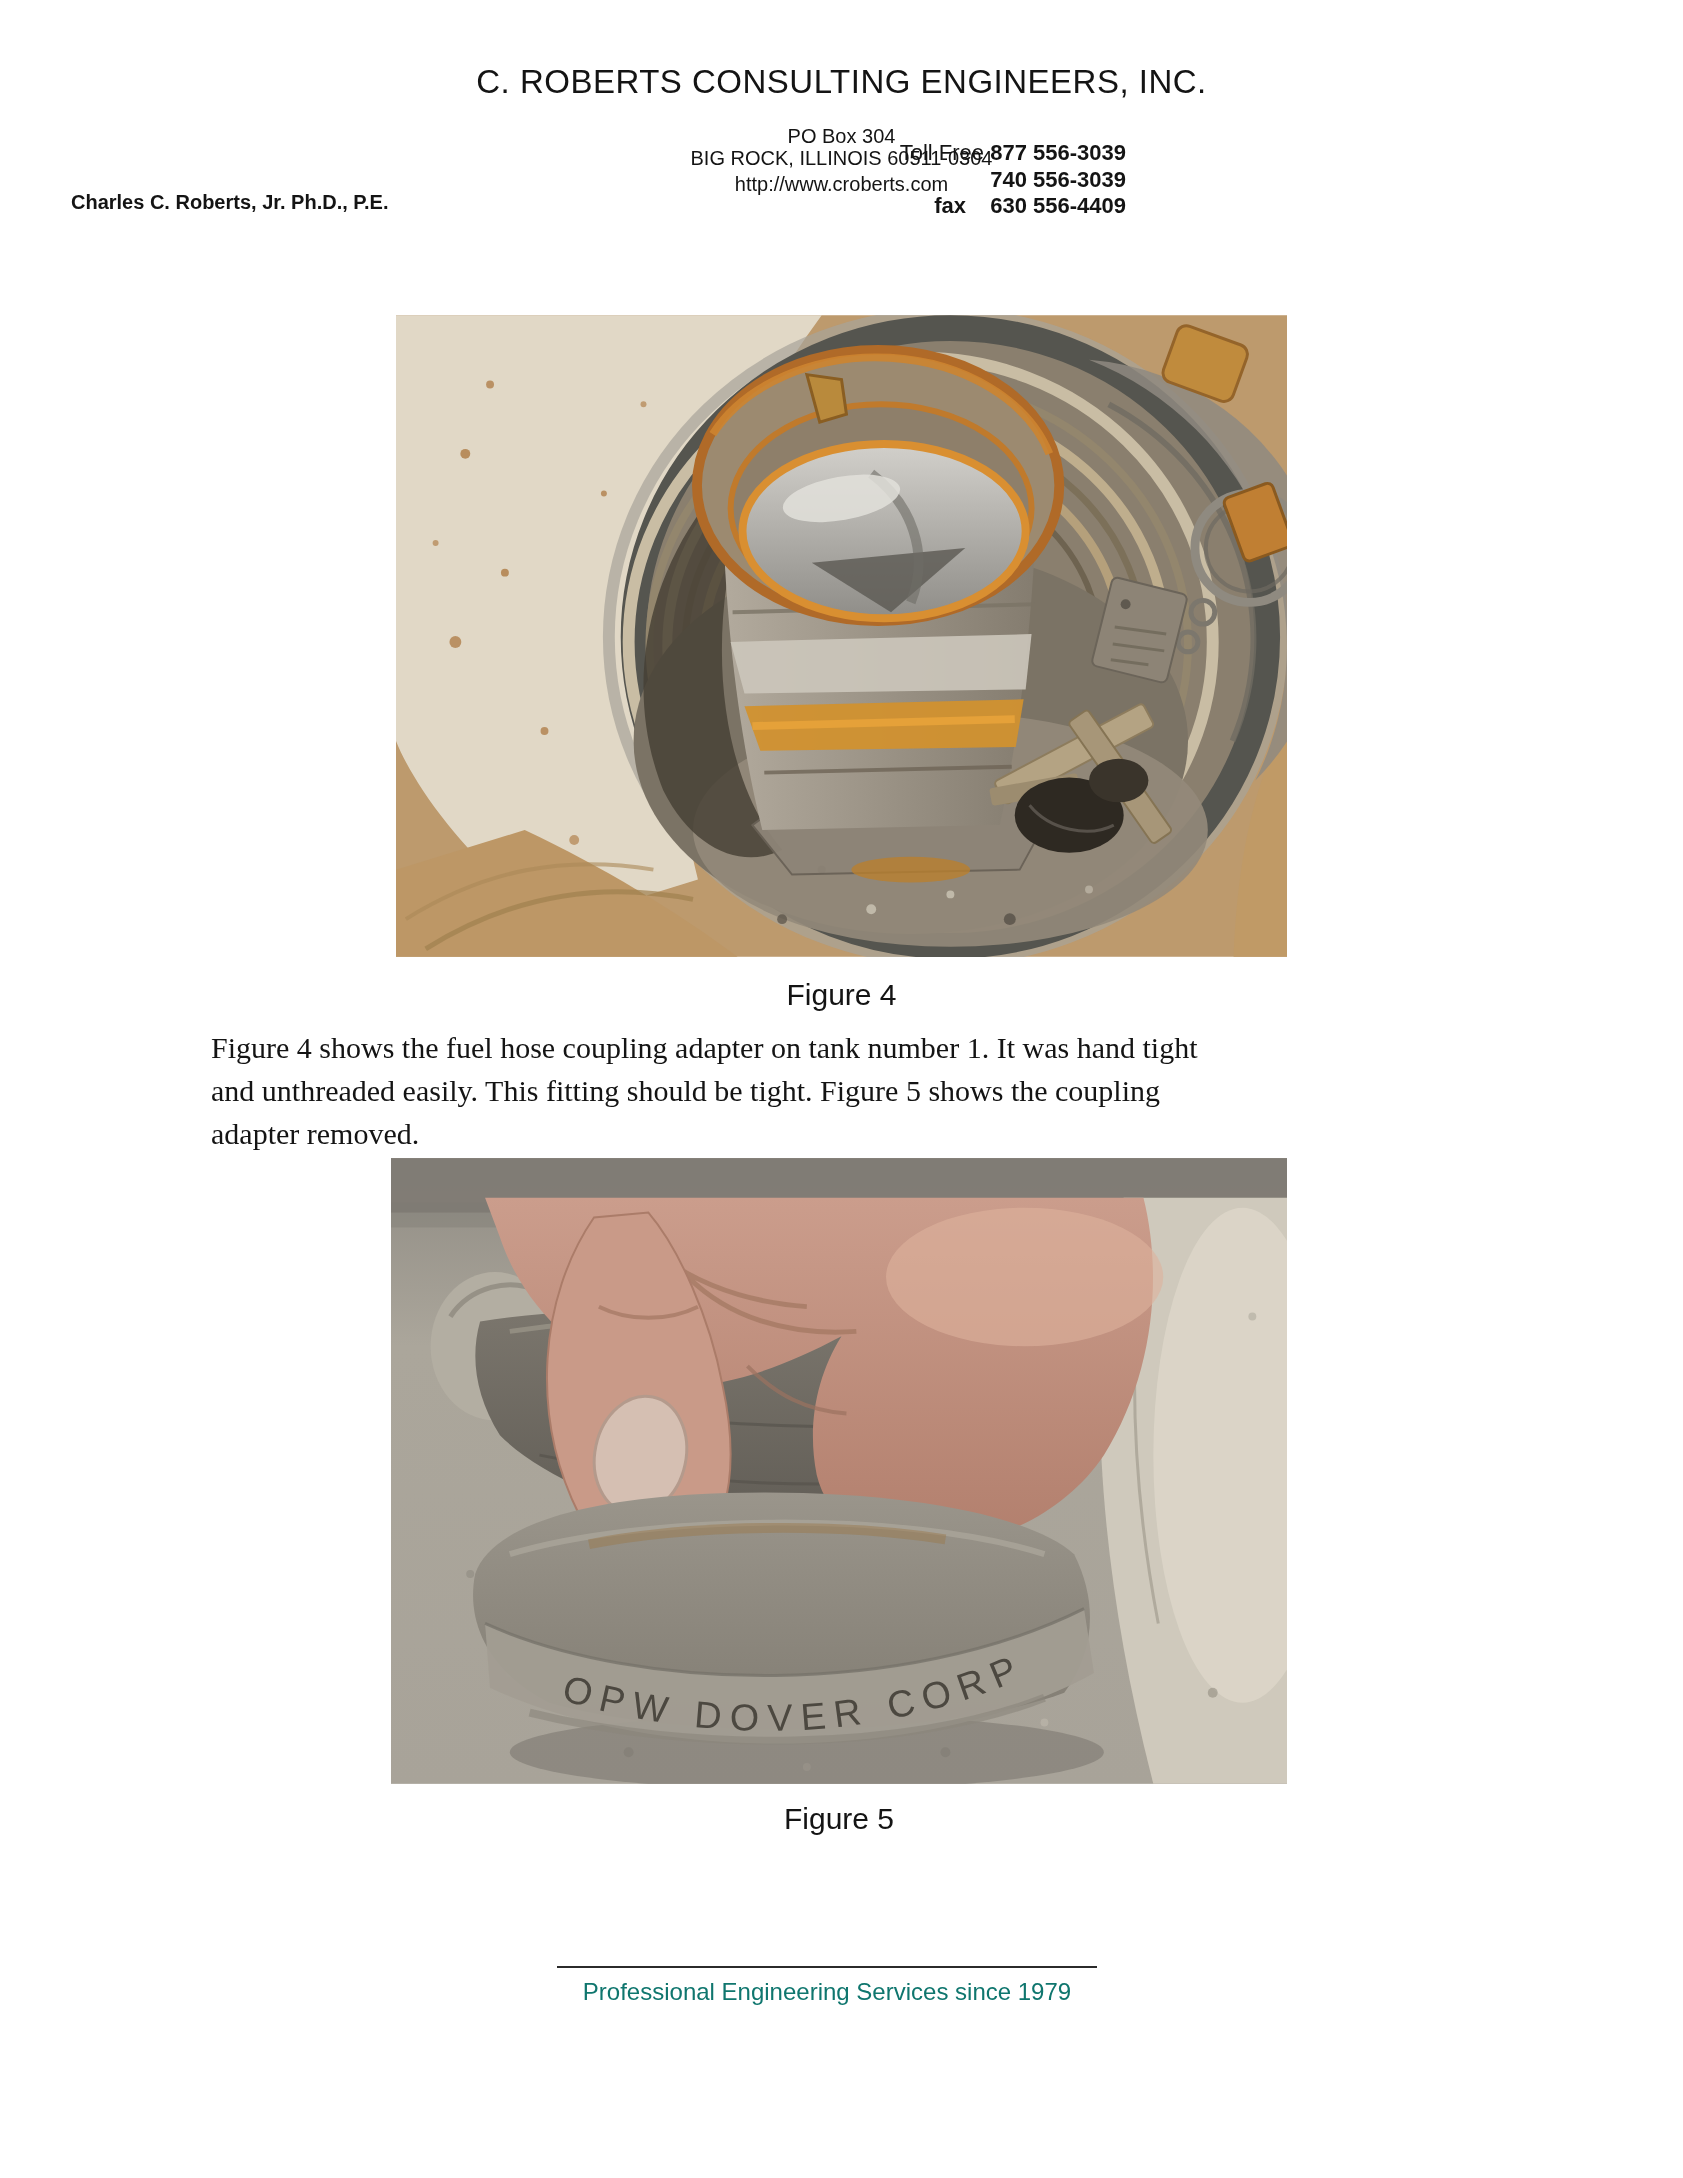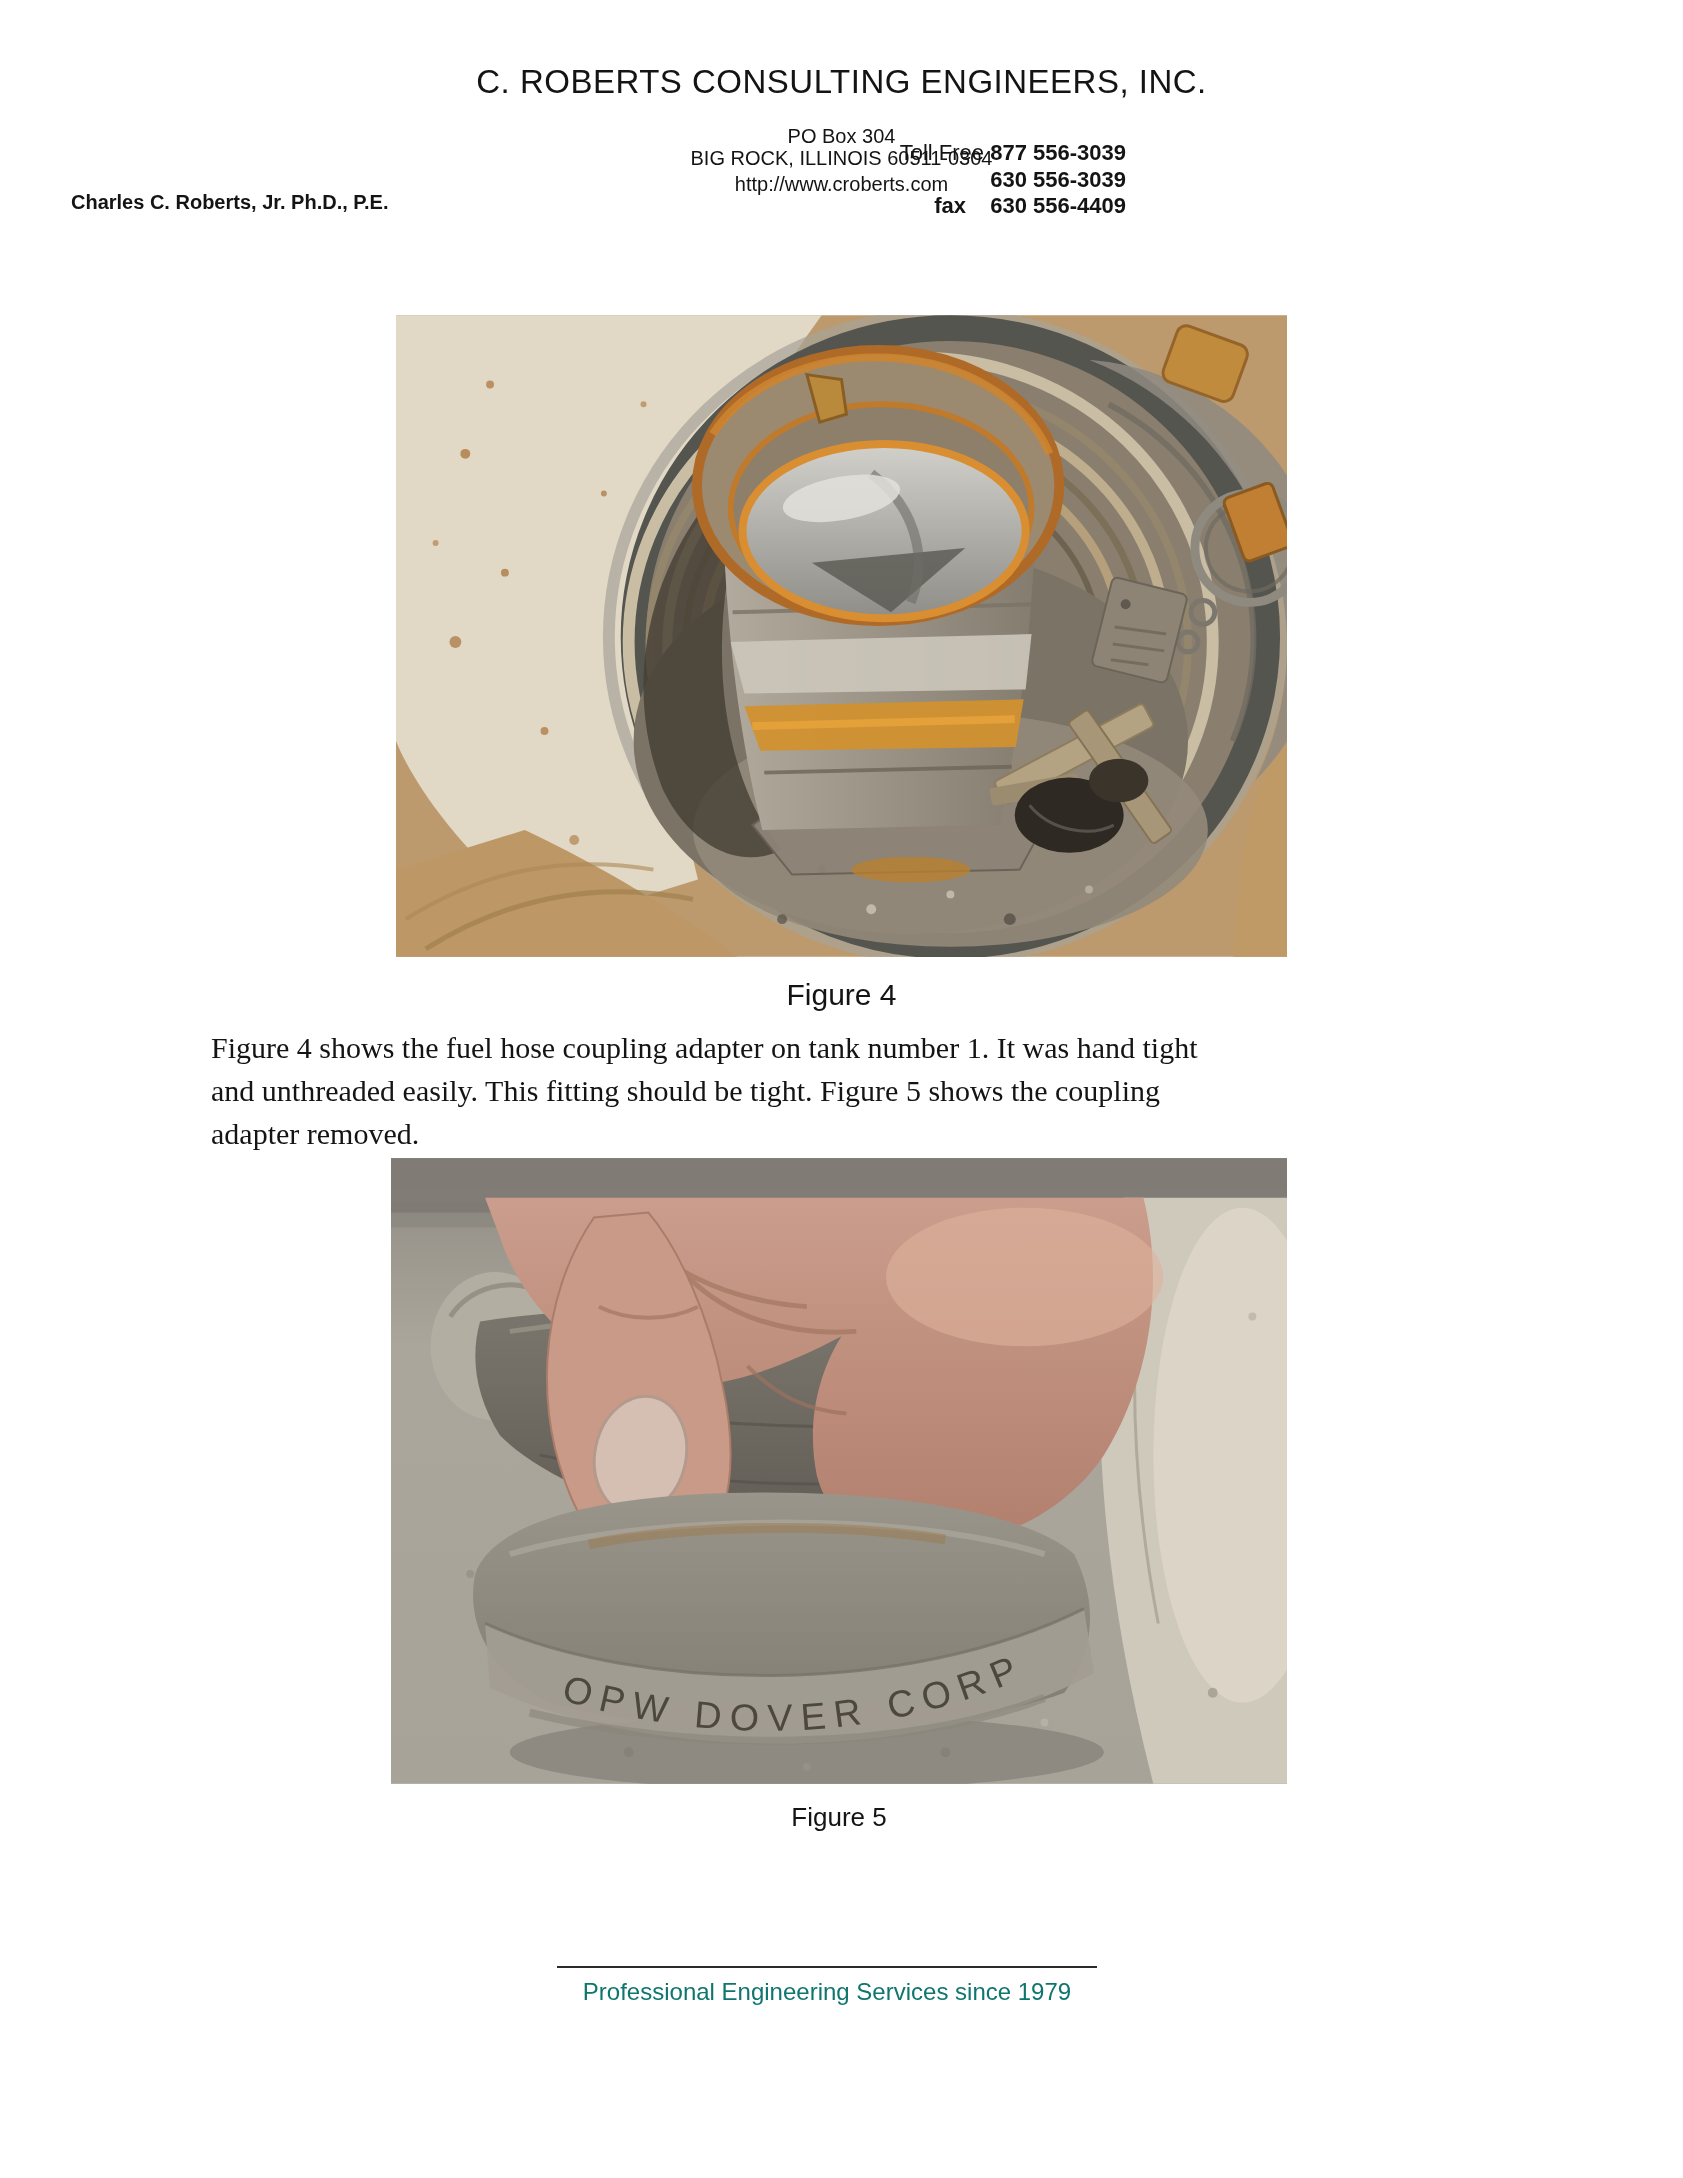--- a/index.html
+++ b/index.html
@@ -16,41 +16,41 @@
   .phones{right:557px;font-family:Liberation Sans, sans-serif;font-size:22px;white-space:nowrap;}
   .ph1{top:140px;} .ph2{top:167px;} .ph3{top:193px;}
   .phones b{font-weight:bold;}
   .faxgap{padding-right:18px;}
   .photo{display:block;}
   .fig4{left:396px;top:315px;width:891px;height:642px;}
   .cap4{left:396px;top:978px;width:891px;font-size:30px;}
   .bodytext{left:211px;top:1026px;width:1208px;font-family:"Liberation Serif",serif;
             font-size:30px;line-height:43px;}
   .fig5{left:391px;top:1158px;width:896px;height:626px;}
-  .cap5{left:391px;top:1802px;width:896px;font-size:26px;}
+  .cap5{left:391px;top:1802px;width:896px;font-size:30px;}
   .footline{left:557px;top:1966px;width:540px;height:0;border-top:2px solid #2b2b2b;}
   .foottext{left:312px;top:1978px;width:1030px;font-size:24px;color:#0f766e;}
 </style>
 </head>
 <body>
 
 <div class="page">
 
   <div class="abs ctr company">C. ROBERTS CONSULTING ENGINEERS, INC.</div>
   <div class="abs ctr addr2">PO Box 304</div>
   <div class="abs ctr addr3">BIG ROCK, ILLINOIS 60511-0304</div>
   <div class="abs ctr url">http://www.croberts.com</div>
   <div class="abs principal">Charles C. Roberts, Jr. Ph.D., P.E.</div>
 
   <div class="abs phones ph1">
     <span>Toll Free</span>
     <b>877 556-3039</b>
   </div>
   <div class="abs phones ph2">
-    <b>630 556-3039</b>
+    <b>740 556-3039</b>
   </div>
   <div class="abs phones ph3">
     <b class="faxgap">fax</b>
     <b>630 556-4409</b>
   </div>
 
   <div class="abs fig4">
     <svg class="photo" width="891" height="642" viewBox="0 0 900 648">
       <defs>
         <linearGradient id="g4pipe" x1="0" y1="0" x2="1" y2="0">

